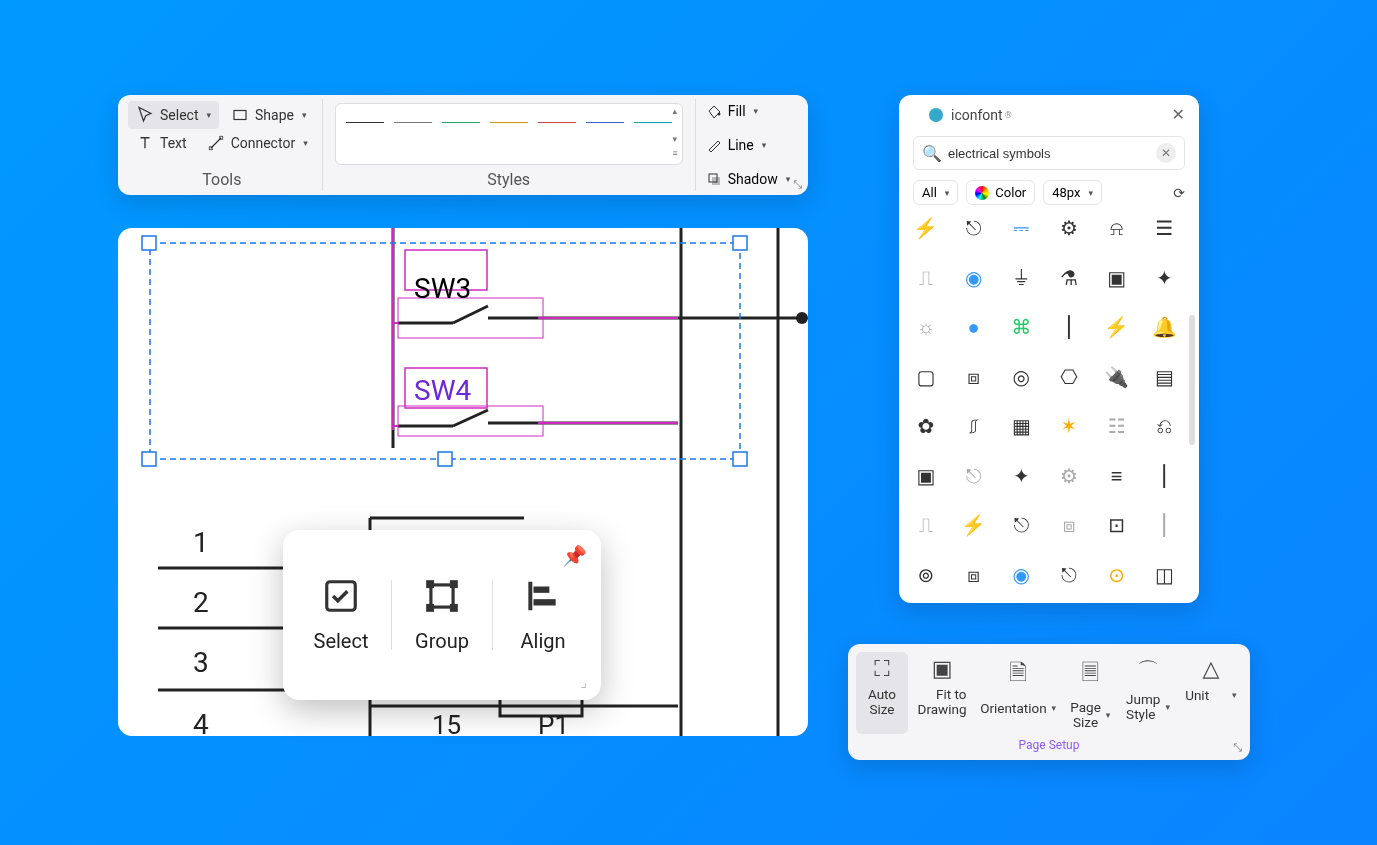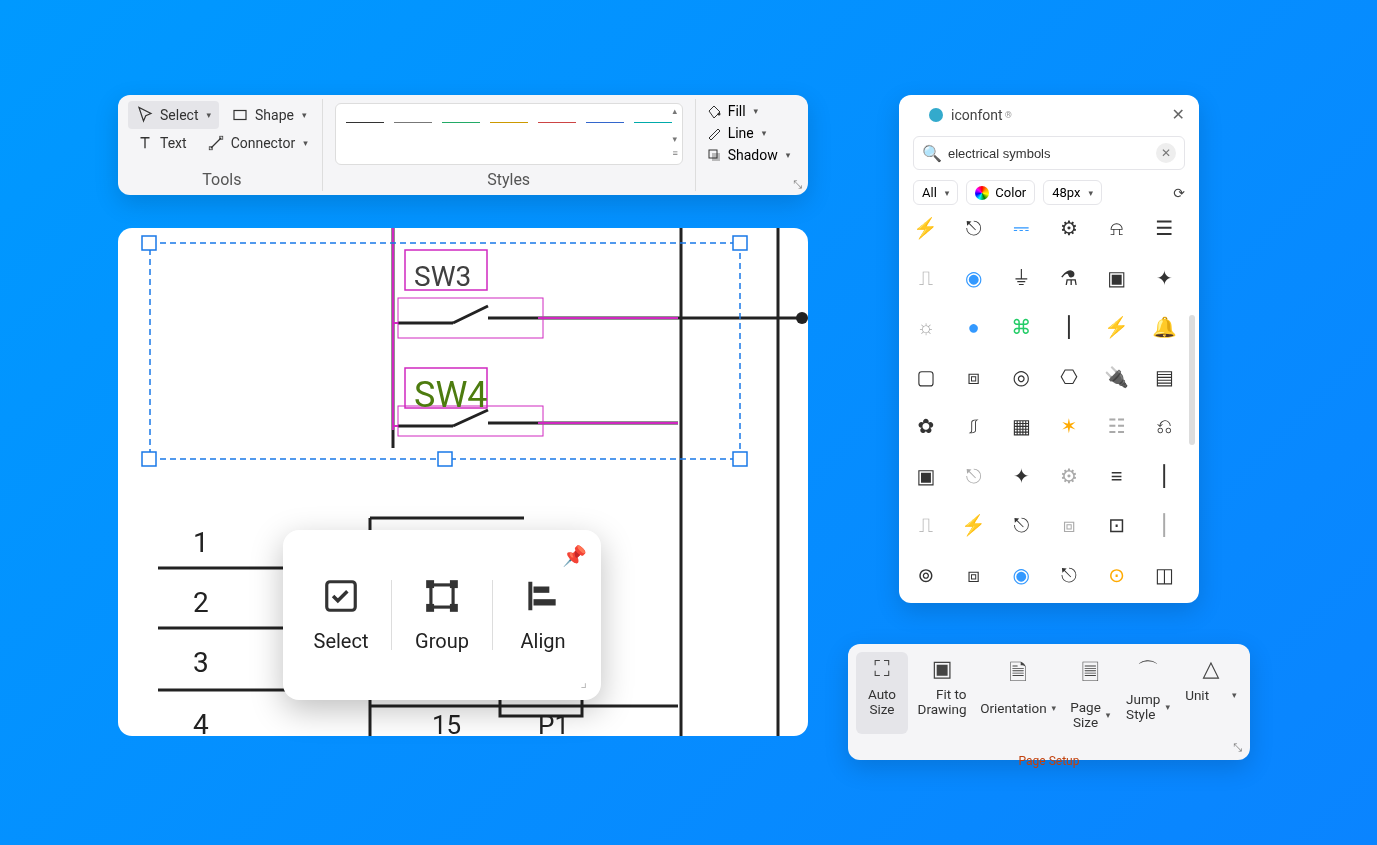--- a/index.html
+++ b/index.html
@@ -43,21 +43,21 @@
   .caret { font-size:9px; color:#555; margin-left:2px; }
   .group-label { font-size:16px; color:#555; text-align:center; margin-top:auto; padding-bottom:2px;}
   .styles-col { flex:1; position:relative; display:flex; flex-direction:column; }
   .style-grid {
     background:#fff; border:1px solid #ddd; border-radius:6px; margin:2px 6px;
     height:62px; position:relative;
   }
   .line-row { display:flex; gap:10px; padding:10px 10px 0 10px; }
   .line-sw { width:38px; height:0; border-top:1.5px solid #333; margin-top:8px;}
   .up-down { position:absolute; right:4px; top:2px; display:flex; flex-direction:column; font-size:9px; color:#777;}
-  .fx-col { width:115px; display:flex; flex-direction:column; gap:2px; padding:2px 6px; }
+  .fx-col { width:115px; display:flex; flex-direction:column; gap:2px; padding:2px 6px;justify-content:space-between; }
   .fxb { display:flex; align-items:center; gap:6px; font-size:14px; padding:2px 4px;}
   .expand-btn { position:absolute; right:6px; bottom:4px; font-size:11px; color:#777; }
 
   
   .canvas-wrap {
     position:absolute; left:118px; top:228px;
     width:690px; height:508px;
     background:#fff; border-radius:14px;
     overflow:hidden;
   }
@@ -105,21 +105,21 @@
   .pagesetup {
     position:absolute; left:848px; top:644px;
     width:402px; height:116px; background:#f5f5f7;
     border-radius:12px; box-shadow:0 8px 24px rgba(0,0,0,0.15);
     padding:8px; display:flex; flex-direction:column;
   }
   .ps-row { display:flex; gap:4px; }
   .psb { display:flex; flex-direction:column; align-items:center; gap:6px; padding:4px 8px; border-radius:6px; font-size:13.5px; color:#333; min-width:52px;}
   .psb.active { background:#e5e5e9;}
   .psb .ico { font-size:22px; color:#444; }
-  .ps-label { font-size:12px; color:#c2410c; text-align:center; margin-top:20px;}
+  .ps-label { font-size:12px; color:#8b5cf6; text-align:center; margin-top:4px;}
   .ps-expand { position:absolute; right:8px; bottom:6px; font-size:11px; color:#777;}
 </style>
 </head>
 <body>
 
 <div class="panel toolbar">
   <div class="tool-col" style="width:210px">
     <div class="tool-row">
       <div class="tbtn active">
         <svg viewBox="0 0 24 24">
@@ -241,22 +241,22 @@
 
     <rect x="32" y="15" width="590" height="216" fill="none" stroke="#1878e8" stroke-width="1.5" stroke-dasharray="6 4"></rect>
     <rect x="24" y="8" width="14" height="14" fill="#fff" stroke="#1878e8" stroke-width="1.5"></rect>
     <rect x="615" y="8" width="14" height="14" fill="#fff" stroke="#1878e8" stroke-width="1.5"></rect>
     <rect x="24" y="224" width="14" height="14" fill="#fff" stroke="#1878e8" stroke-width="1.5"></rect>
     <rect x="615" y="224" width="14" height="14" fill="#fff" stroke="#1878e8" stroke-width="1.5"></rect>
     <rect x="320" y="224" width="14" height="14" fill="#fff" stroke="#1878e8" stroke-width="1.5"></rect>
 
     <rect x="382" y="470" width="82" height="18" fill="none" stroke="#222" stroke-width="3"></rect>
   </svg>
-  <div style="position:absolute;left:296px;top:32px;font-size:28px;color:#404040">SW3</div>
-  <div style="position:absolute;left:296px;top:146px;font-size:36px;color:#4d7c0f">SW4</div>
+  <div style="position:absolute;left:296px;top:44px;font-size:28px;color:#000000">SW3</div>
+  <div style="position:absolute;left:296px;top:146px;font-size:28px;color:#6d28d9">SW4</div>
   <div style="position:absolute;left:75px;top:298px;font-size:28px;color:#222">1</div>
   <div style="position:absolute;left:75px;top:358px;font-size:28px;color:#222">2</div>
   <div style="position:absolute;left:75px;top:418px;font-size:28px;color:#222">3</div>
   <div style="position:absolute;left:75px;top:480px;font-size:28px;color:#222">4</div>
   <div style="position:absolute;left:314px;top:482px;font-size:26px;color:#222">15</div>
   <div style="position:absolute;left:420px;top:482px;font-size:26px;color:#222">P1</div>
 </div>
 
 <div class="ctx">
   <span class="pin">📌</span>

